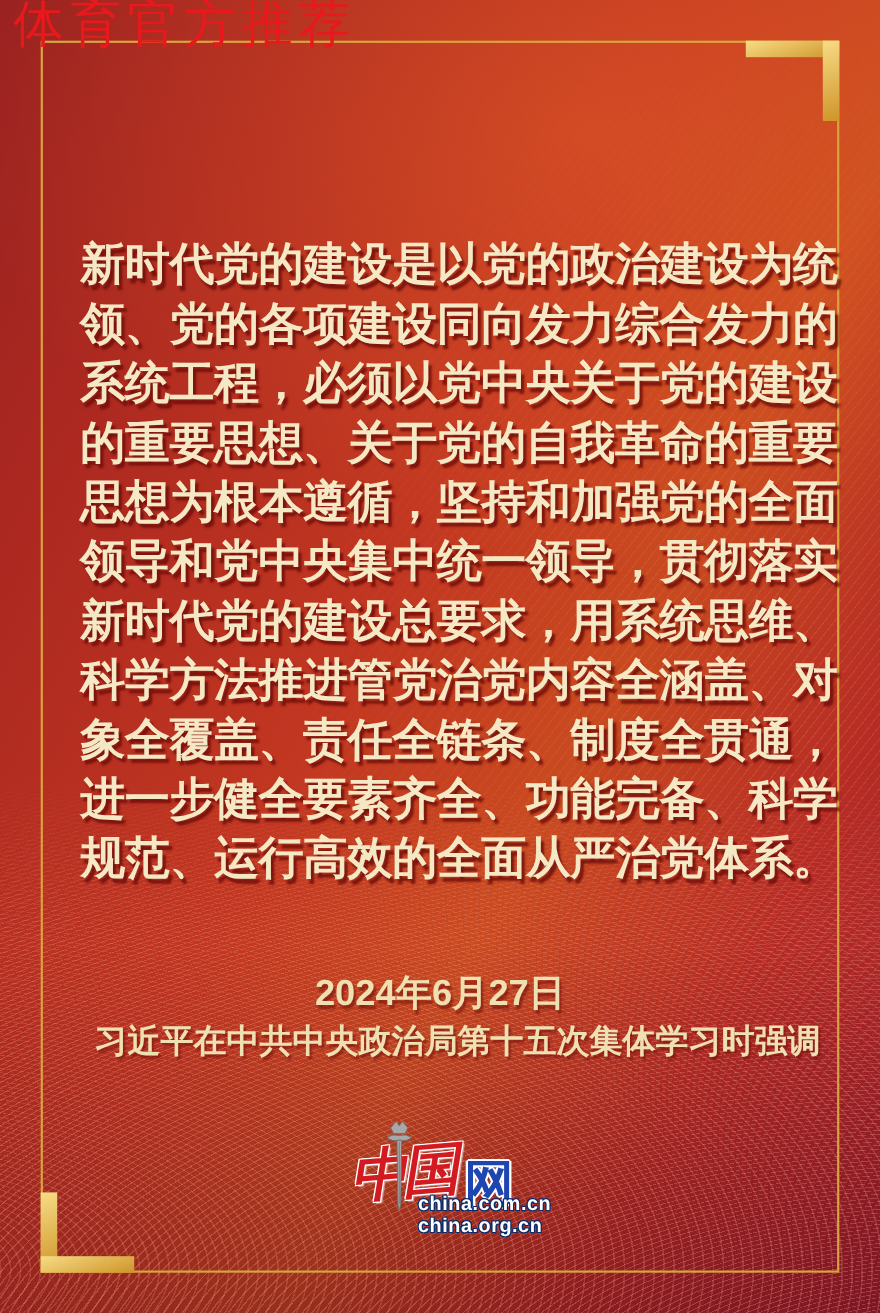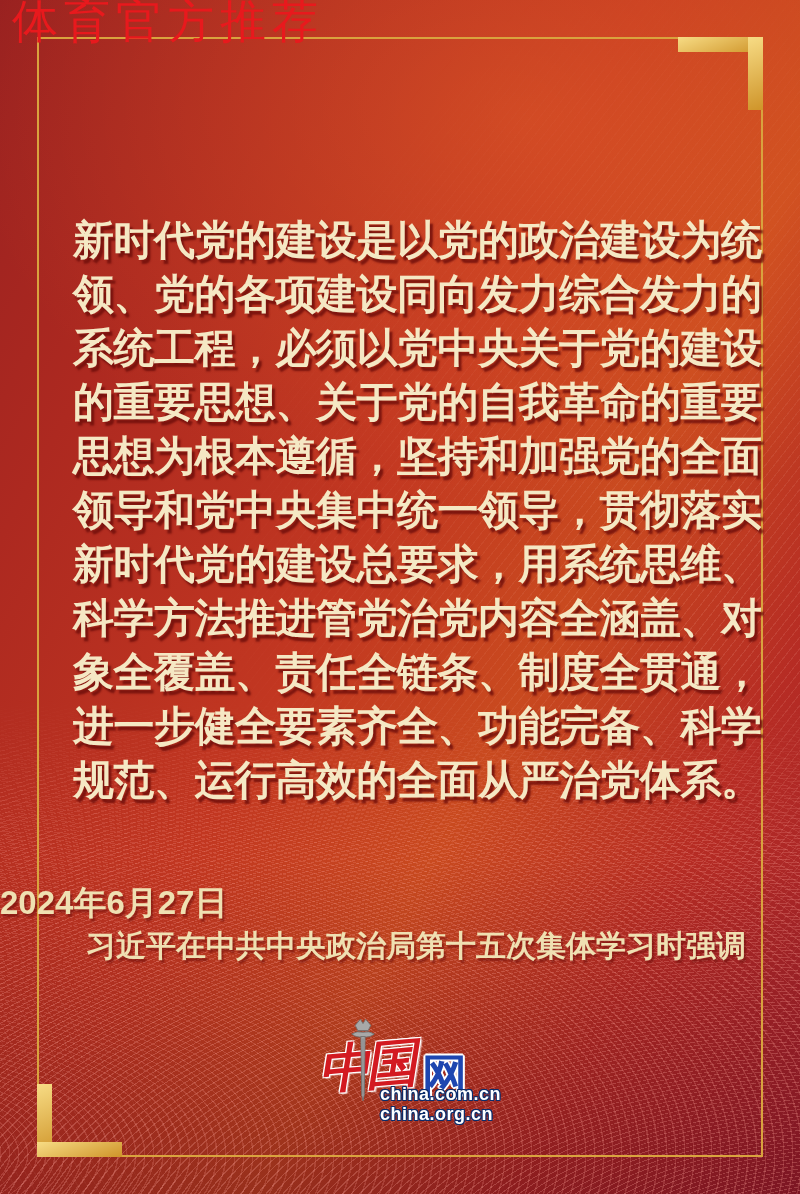--- a/index.html
+++ b/index.html
@@ -56,21 +56,21 @@
     white-space:nowrap;
   }
   .quote{
     position:absolute;left:73px;top:213px;width:700px;
     font-size:41px;line-height:54px;font-weight:900;
     letter-spacing:-0.5px;color:var(--cream);
     white-space:pre-line;
     text-shadow:3px 4px 2px rgba(112,14,10,.85);
   }
   .date-line{
-    position:absolute;left:0;top:881px;width:800px;
+    position:absolute;left:0;top:881px;width:800px;text-align:center;
     font-size:33px;font-weight:700;color:var(--cream-gold);
     text-shadow:2px 3px 2px rgba(112,14,10,.6);
   }
   .attr-line{
     position:absolute;left:16px;top:926px;width:800px;text-align:center;
     font-size:30px;font-weight:800;color:var(--cream-gold);
     text-shadow:2px 3px 2px rgba(112,14,10,.6);
   }
   .logo{position:absolute;left:318px;top:1018px;width:180px;height:104px;z-index:5;}
   .logo-cn{

